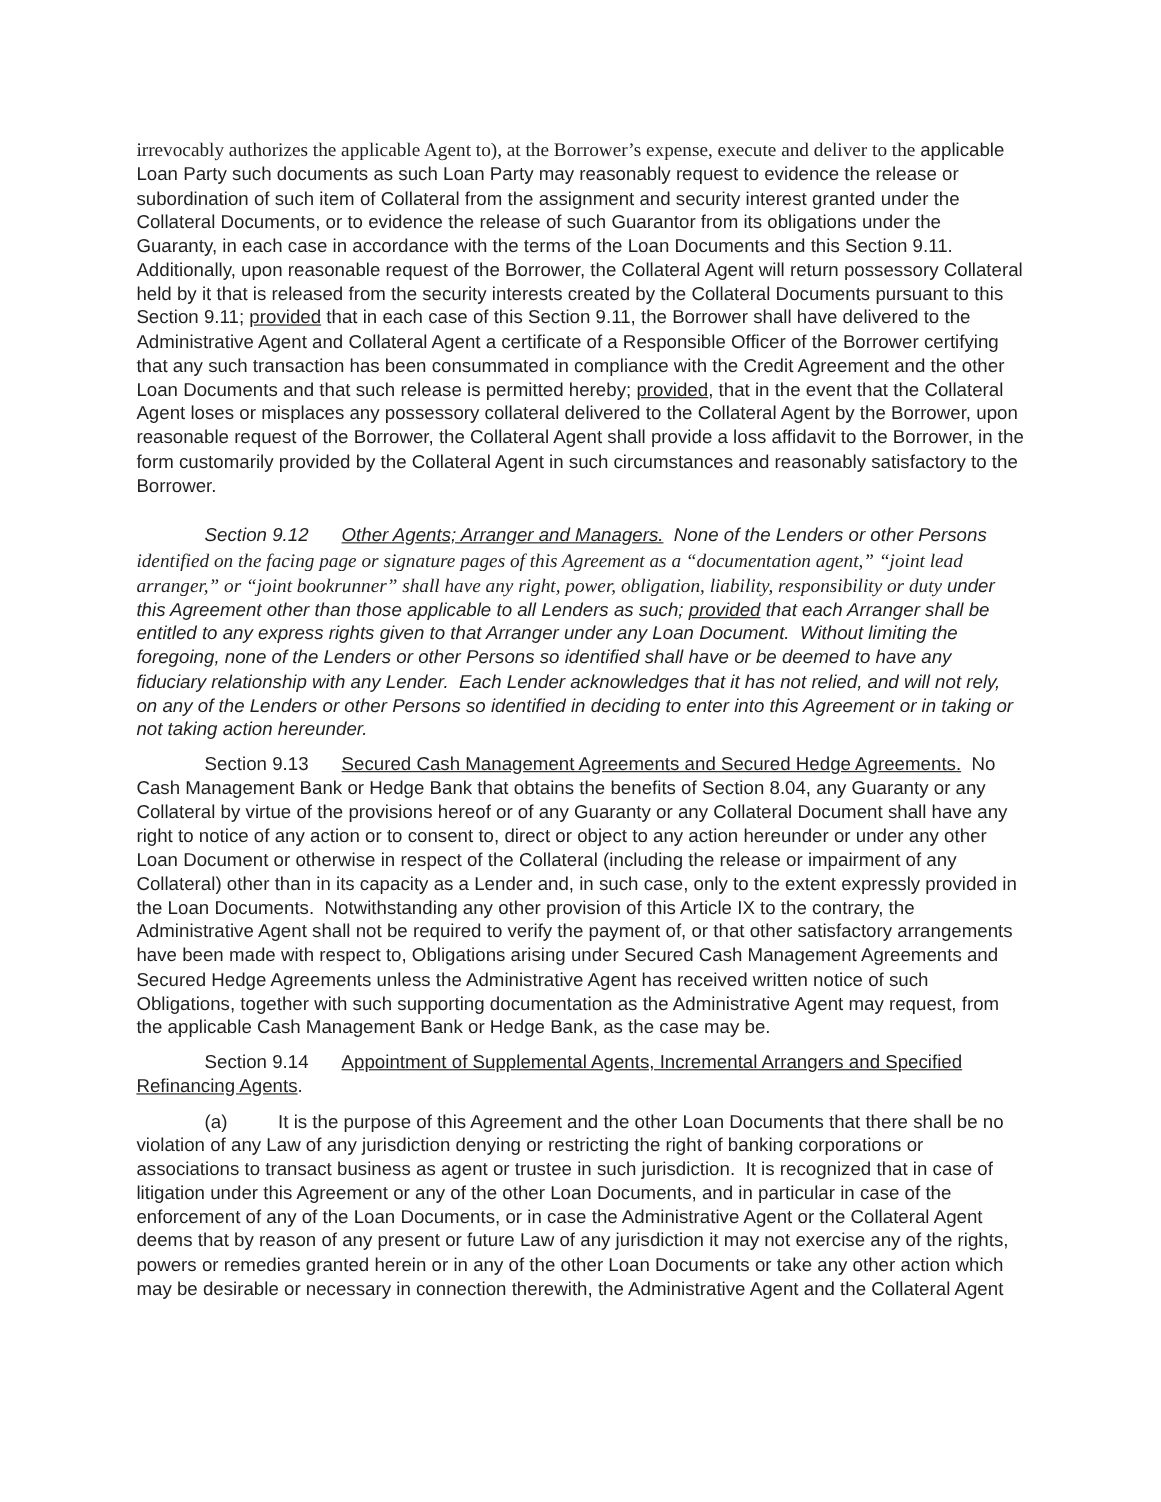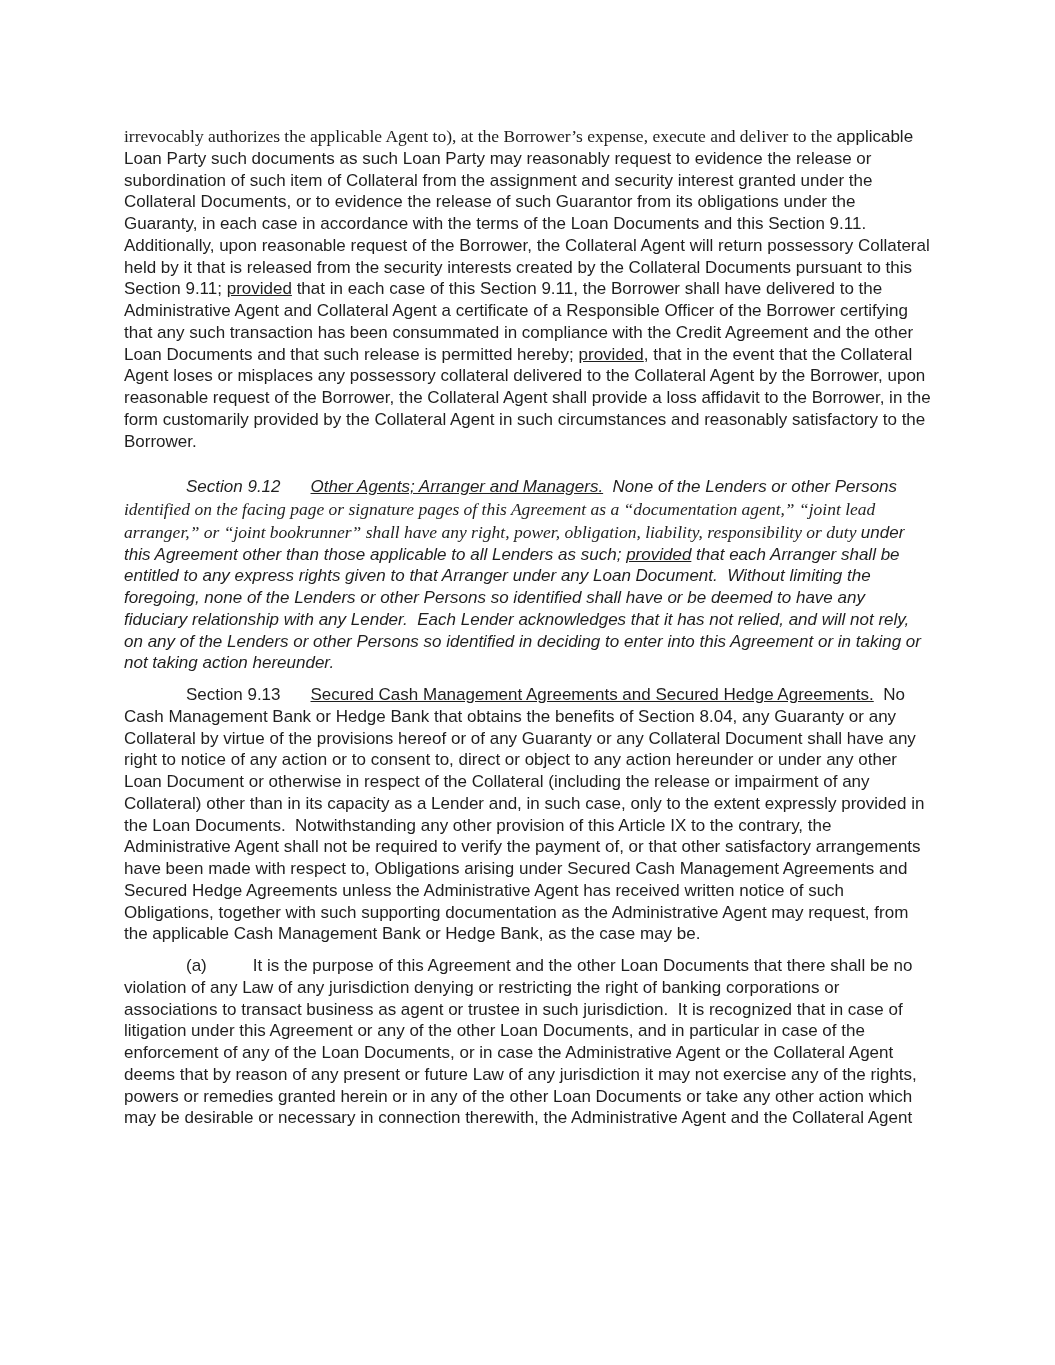--- a/index.html
+++ b/index.html
@@ -50,15 +50,16 @@
   }
 </style>
 </head>
 <body>
 
 <div class="page">
   <div class="doc-body">
       <p class="para"><span class="serif">irrevocably authorizes the applicable Agent to), at the Borrower’s expense, execute and deliver to the </span><span>applicable Loan Party such documents as such Loan Party may reasonably request to evidence the release or subordination of such item of Collateral from the assignment and security interest granted under the Collateral Documents, or to evidence the release of such Guarantor from its obligations under the Guaranty, in each case in accordance with the terms of the Loan Documents and this Section 9.11.&nbsp; Additionally, upon reasonable request of the Borrower, the Collateral Agent will return possessory Collateral held by it that is released from the security interests created by the Collateral Documents pursuant to this Section 9.11; </span><span class="u">provided</span><span> that in each case of this Section 9.11, the Borrower shall have delivered to the Administrative Agent and Collateral Agent a certificate of a Responsible Officer of the Borrower certifying that any such transaction has been consummated in compliance with the Credit Agreement and the other Loan Documents and that such release is permitted hereby; </span><span class="u">provided</span><span>, that in the event that the Collateral Agent loses or misplaces any possessory collateral delivered to the Collateral Agent by the Borrower, upon reasonable request of the Borrower, the Collateral Agent shall provide a loss affidavit to the Borrower, in the form customarily provided by the Collateral Agent in such circumstances and reasonably satisfactory to the Borrower.</span></p>
       <p class="para indent gap-large"><span>Section 9.12</span><span class="tab"></span><span class="u">Other Agents; Arranger and Managers.</span><span>&nbsp; None of the Lenders or other Persons </span><span class="serif">identified on the facing page or signature pages of this Agreement as a “documentation agent,” “joint lead arranger,” or “joint bookrunner” shall have any right, power, obligation, liability, responsibility or duty </span><span>under this Agreement other than those applicable to all Lenders as such; </span><span class="u">provided</span><span> that each Arranger shall be entitled to any express rights given to that Arranger under any Loan Document.&nbsp; Without limiting the foregoing, none of the Lenders or other Persons so identified shall have or be deemed to have any fiduciary relationship with any Lender.&nbsp; Each Lender acknowledges that it has not relied, and will not rely, on any of the Lenders or other Persons so identified in deciding to enter into this Agreement or in taking or not taking action hereunder.</span></p>
       <p class="para indent"><span>Section 9.13</span><span class="tab"></span><span class="u">Secured Cash Management Agreements and Secured Hedge Agreements.</span><span>&nbsp; No Cash Management Bank or Hedge Bank that obtains the benefits of Section 8.04, any Guaranty or any Collateral by virtue of the provisions hereof or of any Guaranty or any Collateral Document shall have any right to notice of any action or to consent to, direct or object to any action hereunder or under any other Loan Document or otherwise in respect of the Collateral (including the release or impairment of any Collateral) other than in its capacity as a Lender and, in such case, only to the extent expressly provided in the Loan Documents.&nbsp; Notwithstanding any other provision of this Article IX to the contrary, the Administrative Agent shall not be required to verify the payment of, or that other satisfactory arrangements have been made with respect to, Obligations arising under Secured Cash Management Agreements and Secured Hedge Agreements unless the Administrative Agent has received written notice of such Obligations, together with such supporting documentation as the Administrative Agent may request, from the applicable Cash Management Bank or Hedge Bank, as the case may be.</span></p>
+      <p class="para indent"><span>Section 9.14</span><span class="tab"></span><span class="u">Appointment of Supplemental Agents, Incremental Arrangers and Specified Refinancing Agents</span><span>.</span></p>
       <p class="para indent"><span>(a)</span><span class="tab wide"></span><span>It is the purpose of this Agreement and the other Loan Documents that there shall be no violation of any Law of any jurisdiction denying or restricting the right of banking corporations or associations to transact business as agent or trustee in such jurisdiction.&nbsp; It is recognized that in case of litigation under this Agreement or any of the other Loan Documents, and in particular in case of the enforcement of any of the Loan Documents, or in case the Administrative Agent or the Collateral Agent deems that by reason of any present or future Law of any jurisdiction it may not exercise any of the rights, powers or remedies granted herein or in any of the other Loan Documents or take any other action which may be desirable or necessary in connection therewith, the Administrative Agent and the Collateral Agent</span></p>
     </div>
 </div>
 
 </body></html>

